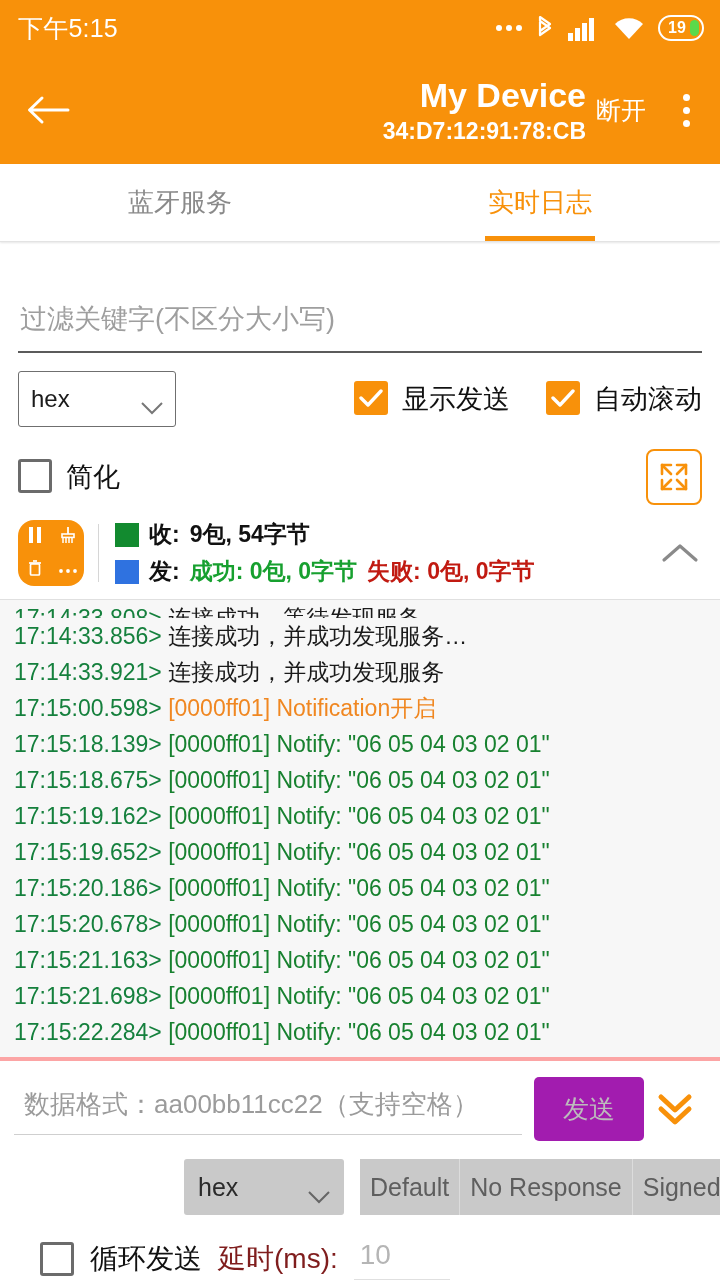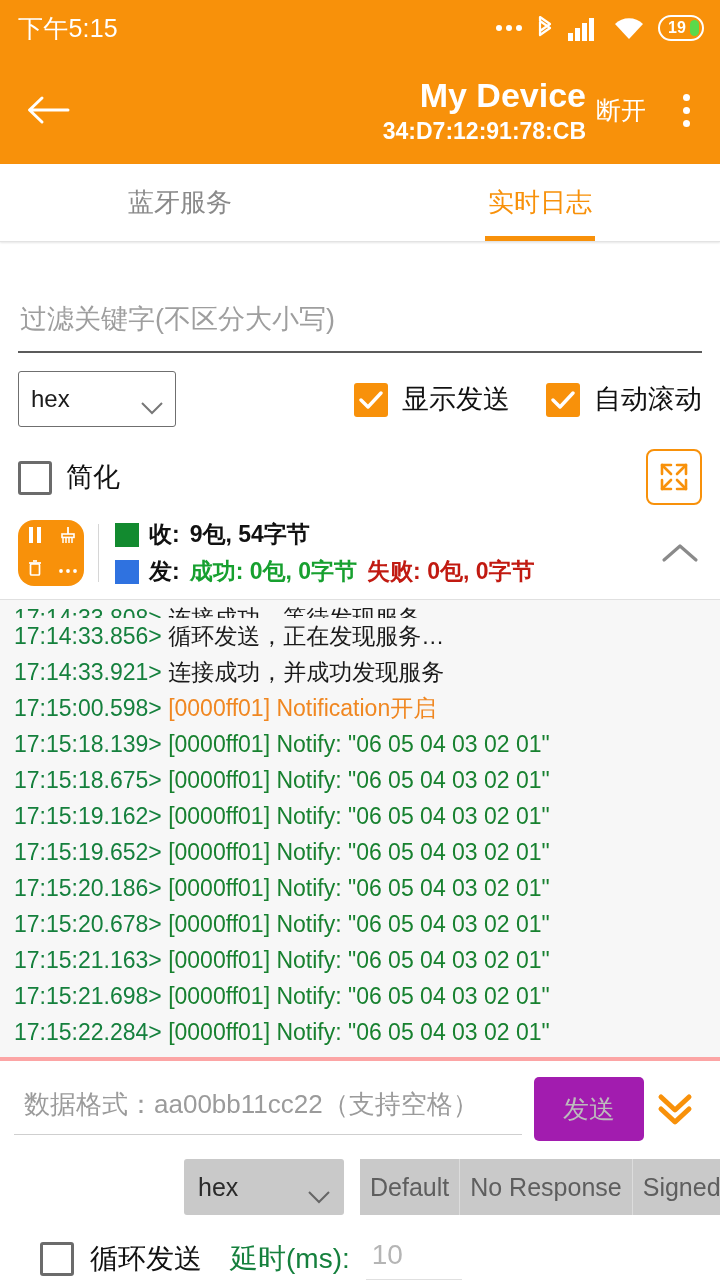--- a/index.html
+++ b/index.html
@@ -71,21 +71,21 @@
 
   
   .opt-row1 { display: flex; align-items: center; padding: 18px 18px 0 18px; flex: 0 0 auto; }
   .select-box {
     width: 158px; height: 56px; border: 1.5px solid #6f6f6f; border-radius: 3px;
     display: flex; align-items: center; padding: 0 12px; font-size: 24px; color: #1b1b1b;
     background: #fff;
   }
   .select-box .sel-val { flex: 1; }
   .chev-sm { width: 22px; height: 13px; }
-  .cb-group { display: flex; align-items: flex-end; gap: 14px; }
+  .cb-group { display: flex; align-items: flex-start; gap: 14px; }
   .cb {
     width: 34px; height: 34px; border-radius: 3px; flex: 0 0 34px;
     display: flex; align-items: center; justify-content: center;
   }
   .cb.checked { background: #f8910a; }
   .cb.unchecked { background: #fff; border: 3px solid #6b6b6b; }
   .cb-label { font-size: 27px; color: #111; }
   .spacer { flex: 1; }
   .gap-right { margin-right: 36px; }
 
@@ -159,21 +159,21 @@
   .seg-group { display: flex; margin-left: 16px; }
   .seg {
     background: #c9c9c9; color: #5e5e5e; font-size: 25px; height: 56px;
     display: flex; align-items: center; padding: 0 10px; border-right: 1px solid #dcdcdc;
     white-space: nowrap;
   }
   .seg:last-child { border-right: 0; }
 
   .loop-row { display: flex; align-items: center; padding: 22px 14px 0 40px; flex: 0 0 auto; background: #fff; gap: 16px; }
   .loop-label { font-size: 28px; color: #111; }
-  .delay-label { font-size: 28px; color: #15803d; margin-left: 12px; }
+  .delay-label { font-size: 28px; color: #7f1d1d; margin-left: 0; }
   .delay-input {
     width: 96px; border: 0; border-bottom: 1.5px solid #e0e0e0; background: transparent;
     font-size: 28px; color: #222; outline: none; padding: 2px 4px 8px 6px;
     font-family: "Liberation Sans", sans-serif;
   }
   .delay-input::placeholder { color: #b5b5b5; }
 </style>
 </head>
 <body>
 
@@ -339,21 +339,21 @@
   </div>
 
   <div class="log">
     <div class="log-line clip-top">
       <span class="ts">17:14:33.808&gt;</span>
       <span class="msg-black">连接成功，等待发现服务</span>
     </div>
 
     <div class="log-line">
       <span class="ts">17:14:33.856&gt;</span>
-      <span class="msg-black">循环发送，正在发现服务…</span>
+      <span class="msg-black">连接成功，并成功发现服务…</span>
     </div>
     <div class="log-line">
       <span class="ts">17:14:33.921&gt;</span>
       <span class="msg-black">连接成功，并成功发现服务</span>
     </div>
     <div class="log-line">
       <span class="ts">17:15:00.598&gt;</span>
       <span class="msg-orange">[0000ff01] Notification开启</span>
     </div>
     <div class="log-line">

